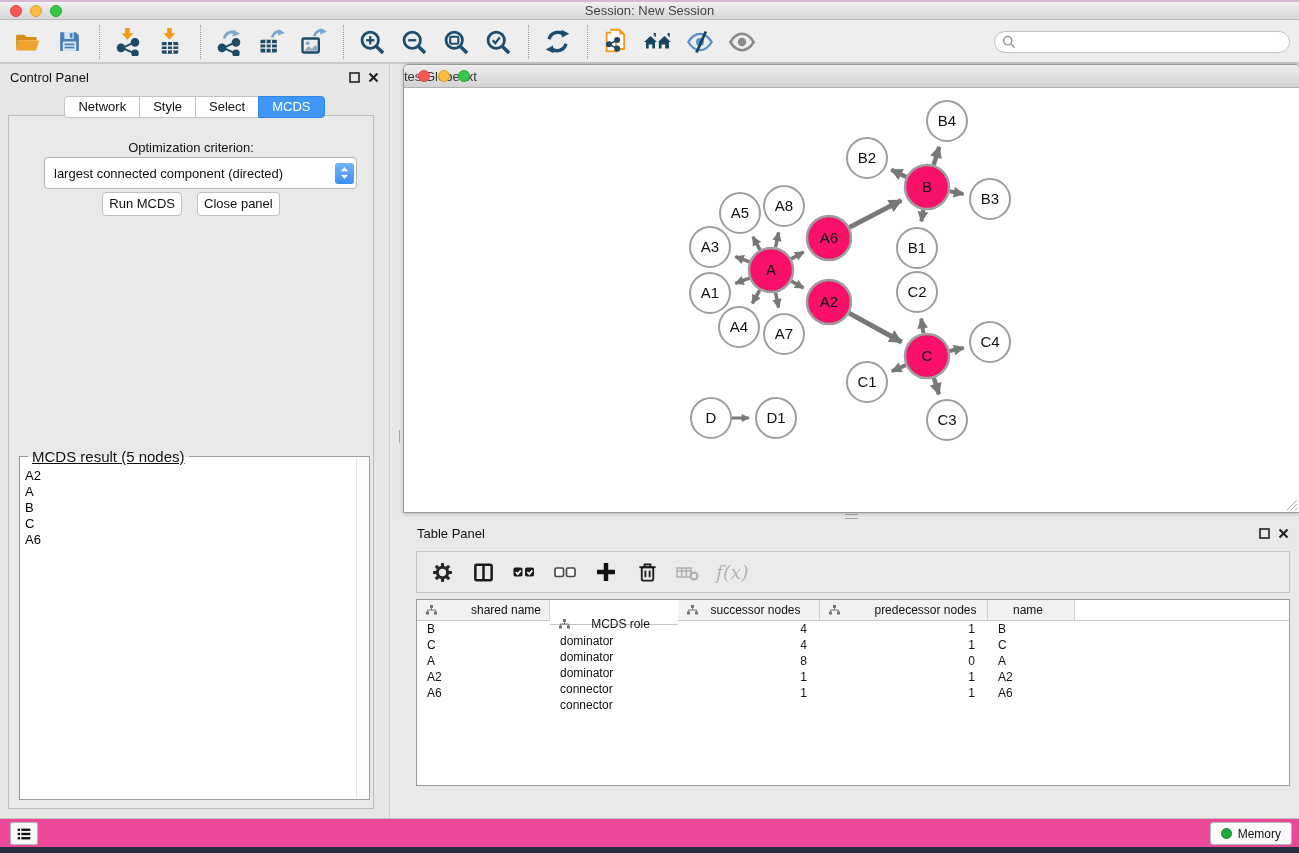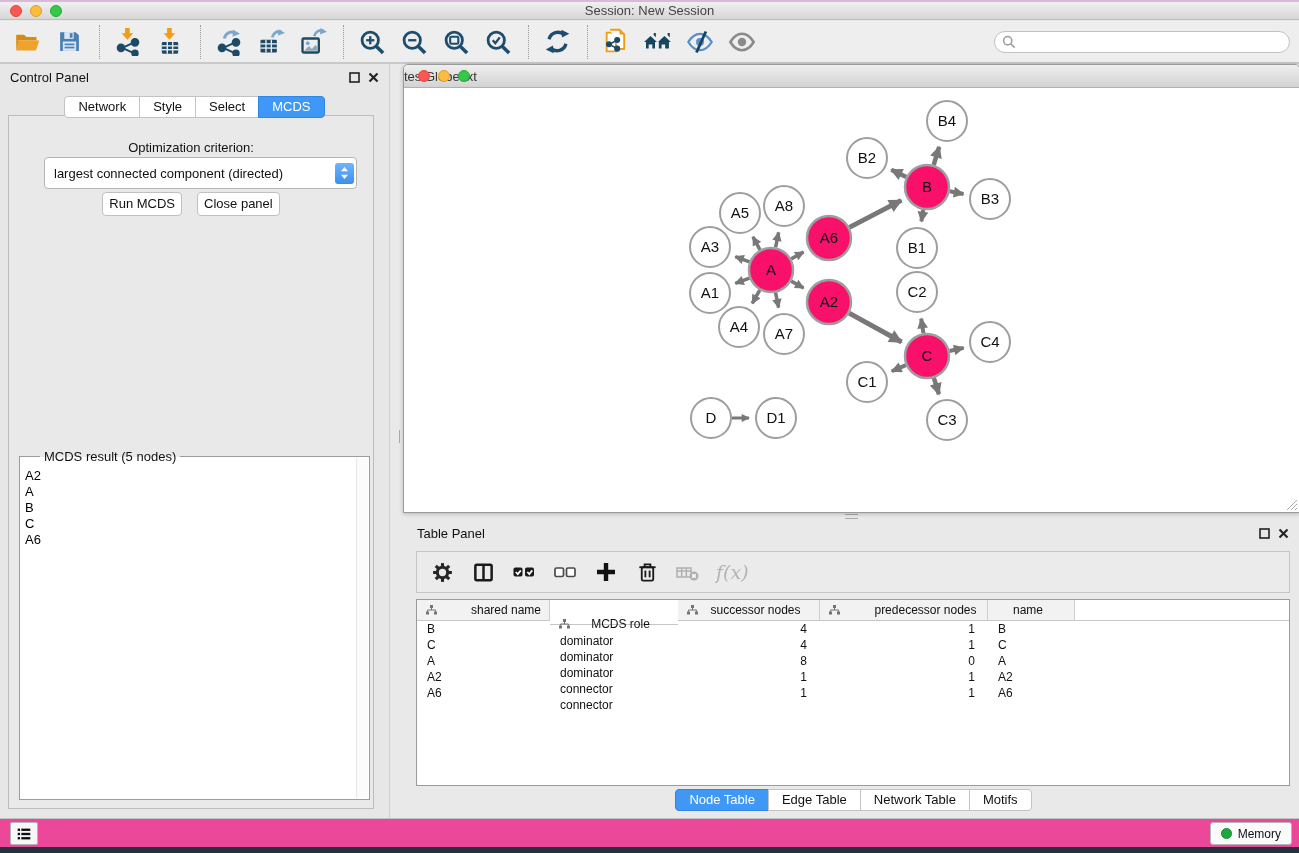--- a/index.html
+++ b/index.html
@@ -52,22 +52,22 @@
   .select { position:absolute; left:35px; top:41px; width:313px; height:32px; background:#fff;
     border:1px solid #b5b5b5; border-radius:4px; display:flex; align-items:center; }
   .select .sel-value { flex:1; font-size:13px; padding-left:9px; color:#111; white-space:nowrap; }
   .sel-spin { width:19px; height:21px; margin-right:2px; border-radius:3px;
     background:linear-gradient(#6fb5f9,#3c8ef1); display:flex; align-items:center; justify-content:center; }
   .btn-row { position:absolute; top:76px; left:0; width:100%; display:flex; justify-content:center; gap:15px; }
   .push-btn { font-size:13px; color:#111; background:#fff; border:1px solid #c0c0c0; border-radius:4px;
     padding:3px 6px 4px; cursor:default; }
   .fieldset { position:absolute; left:10px; right:3px; top:340px; bottom:8px; border:1px solid #9c9c9c;
     background:#fff; }
-  .legend { position:absolute; top:-9px; left:20px; padding:0 4px; font-size:13px; color:#111;
-    background:linear-gradient(#e9e9e9 50%, #ffffff 50%); line-height:17px; }
+  .legend { position:absolute; top:-9px; left:8px; padding:0 4px; font-size:15px; color:#111;
+    background:linear-gradient(#e9e9e9 50%, #ffffff 50%); line-height:17px;text-decoration:underline; }
   .result-list { position:absolute; left:2px; right:14px; top:11px; bottom:2px; font-size:13px;
     line-height:16px; padding-left:3px; overflow:hidden; }
   .scroll-strip { position:absolute; top:1px; bottom:1px; right:1px; width:12px; background:#fbfbfb;
     border-left:1px solid #e6e6e6; }
 
   
   .v-handle { position:absolute; left:399px; top:366px; width:5px; height:13px;
     border-left:1px solid #aaa; border-right:1px solid #aaa; }
   .h-handle { position:absolute; left:845px; top:450px; width:13px; height:5px;
     border-top:1px solid #aaa; border-bottom:1px solid #aaa; }
@@ -610,26 +610,20 @@
             </div>
             <div class="trow">
               <div class="td c0 left">A6</div>
               <div class="td c1 left">connector</div>
               <div class="td c2 right">1</div>
               <div class="td c3 right">1</div>
               <div class="td c4 left">A6</div>
             </div>
           </div>
       </div>
-      <div class="tp-tabs" id="bottom-tabs">
-          <div class="seg active">Node Table</div>
-          <div class="seg">Edge Table</div>
-          <div class="seg">Network Table</div>
-          <div class="seg">Motifs</div>
-        </div>
     </div>
   </div>
 
   <div class="statusbar">
     <span class="list-btn">
       <svg width="18" height="18" viewBox="0 0 20 20">
           <g fill="#111">
             <rect x="3" y="4" width="2.6" height="2.6"></rect>
             <rect x="7" y="4" width="10" height="2.6"></rect>
             <rect x="3" y="8.7" width="2.6" height="2.6"></rect>

